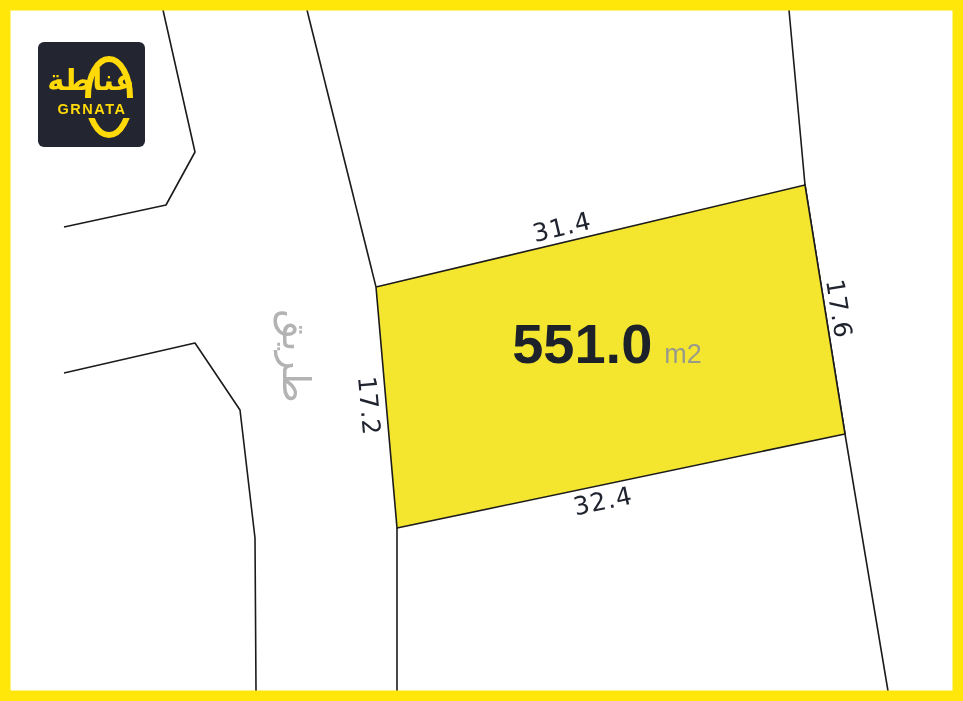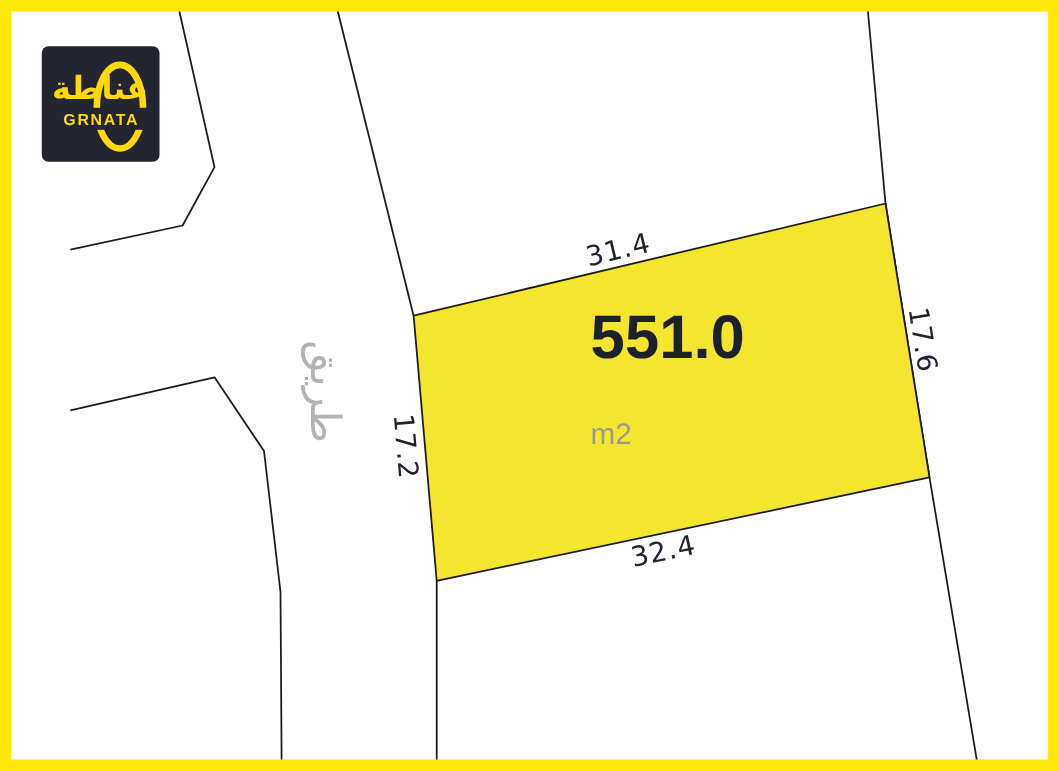--- a/index.html
+++ b/index.html
@@ -31,21 +31,21 @@
     white-space:nowrap;
     color:var(--area-text);
     pointer-events:none;
   }
   .dim{
     font-size:25px;
     letter-spacing:1px;
     color:#20242F;
   }
   .area-wrap{
-    display:flex;align-items:baseline;gap:12px;flex-direction:column;
+    display:flex;align-items:baseline;gap:12px;
   }
   .area-value{
     font-family:"Liberation Sans","DejaVu Sans",sans-serif;
     font-weight:bold;
     font-size:56px;
     letter-spacing:0px;
     color:var(--area-text);
   }
   .area-unit{
     font-family:"Liberation Sans","DejaVu Sans",sans-serif;

